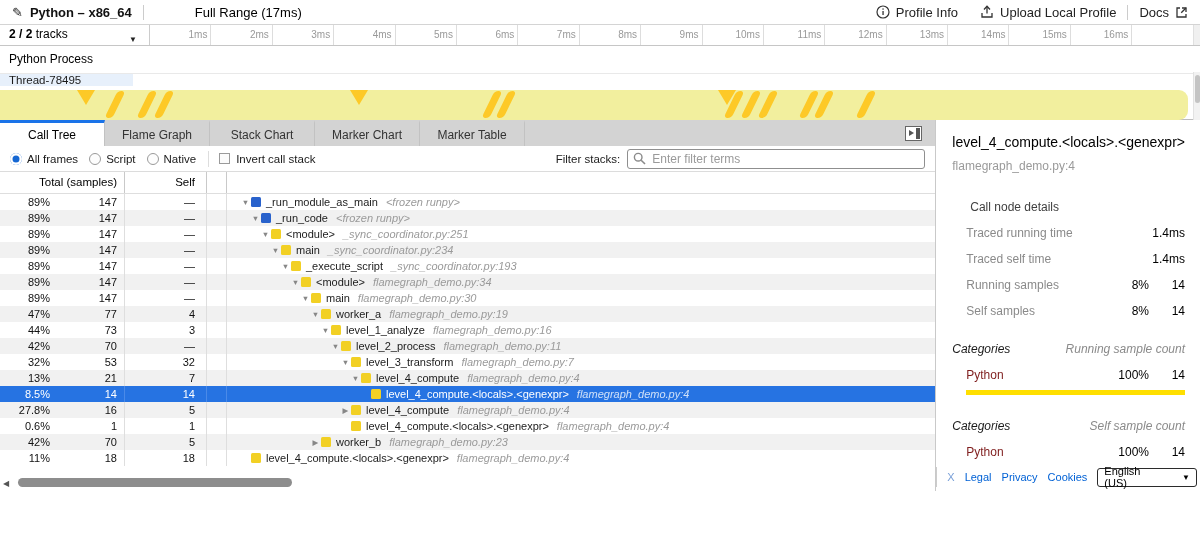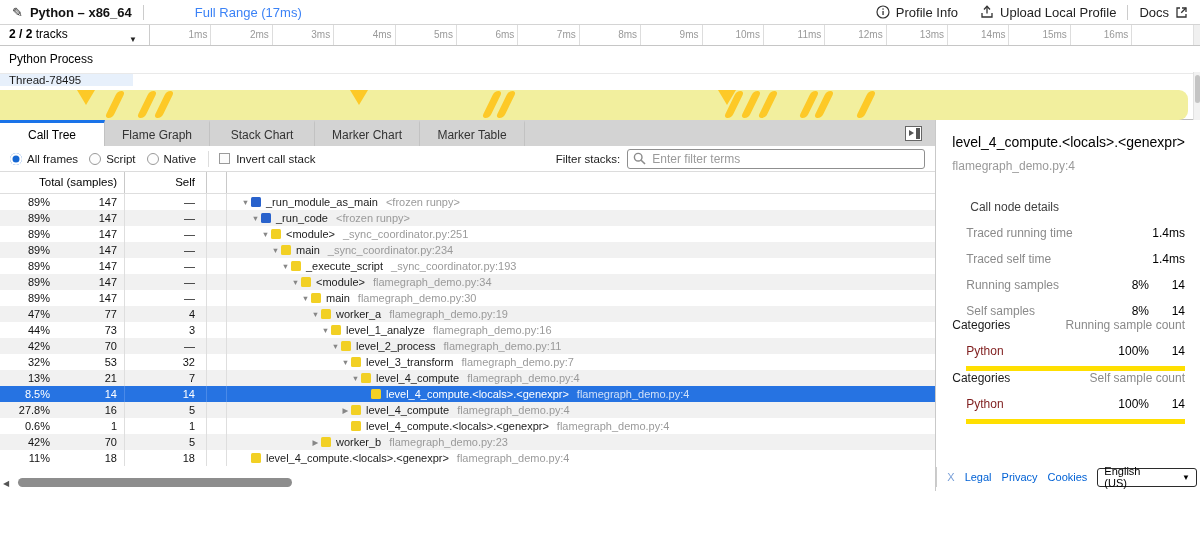--- a/index.html
+++ b/index.html
@@ -5,21 +5,21 @@
   * { box-sizing: border-box; margin: 0; padding: 0; }
   html,body { width:1200px; height:550px; }
   body { font-family:"Liberation Sans", sans-serif; overflow:hidden; background:#fff; position:relative; }
 
   
   .app-header{position:absolute;top:0;left:0;width:1200px;height:25px;display:flex;align-items:center;
     padding:0 12px;border-bottom:1px solid #d4d4d4;background:#fff;font-size:13px;color:#111;}
   .pencil{font-size:13px;margin-right:7px;color:#222;}
   .profile-name{font-weight:bold;}
   .vdiv{width:1px;height:15px;background:#ccc;margin:0 11px;}
-  .link{color:#3b82f6;text-decoration:none;cursor:pointer;padding-left:40px;}
+  .link{color:#000000;text-decoration:none;cursor:pointer;padding-left:40px;}
   .hdr-right{margin-left:auto;display:flex;align-items:center;color:#222;}
   .hdr-btn{display:flex;align-items:center;gap:6px;cursor:pointer;}
   .hdr-btn svg{display:block;}
   .gap18{width:22px;}
 
   
   .timeline-hdr{position:absolute;top:25px;left:0;width:1200px;height:21px;display:flex;border-bottom:1px solid #c6c6c6;background:#fff;}
   .tracks-cell{width:150px;position:relative;font-size:12px;color:#000;padding-left:9px;line-height:19px;border-right:1px solid #ccc;}
   .tracks-caret{position:absolute;right:12px;top:5px;font-size:8px;color:#222;}
   .ruler{flex:1;display:flex;}
@@ -93,37 +93,37 @@
   .c3{width:20px;height:100%;border-right:1px solid #dedede;flex:none;}
   .ctree{flex:1;display:flex;align-items:center;padding-left:3px;overflow:hidden;}
   .indent{flex:none;height:1px;}
   .twisty{width:11px;flex:none;font-size:7.5px;color:#878787;text-align:center;}
   .trow.selected .twisty{color:#fff;}
   .ficon{width:10px;height:10px;border-radius:1.5px;margin-right:5px;flex:none;}
   .ficon.blue{background:#2962cc;}
   .ficon.yellow{background:#f2d024;}
   .fname{color:#1c1c1c;white-space:nowrap;}
   .trow.selected .fname{color:#fff;}
-  .ffile{color:#9a9a9a;margin-left:8px;white-space:nowrap;font-size:11px;}
+  .ffile{color:#9a9a9a;margin-left:8px;white-space:nowrap;font-size:11px;font-style:italic;}
   .trow.selected .ffile{color:#cfe0f8;}
 
   .hscroll{position:absolute;left:0;bottom:1px;width:100%;height:13px;}
   .hs-arrow{position:absolute;left:3px;top:2px;font-size:8px;color:#555;}
   .hs-thumb{position:absolute;left:18px;top:1px;width:274px;height:9px;background:#8d8d8d;border-radius:5px;cursor:pointer;}
 
   
   .sidebar{flex:1;background:#fff;padding:14px 15px 0 16px;position:relative;font-size:12px;}
   .sb-title{font-size:14px;color:#000;white-space:nowrap;overflow:hidden;text-overflow:ellipsis;}
   .sb-file{color:#9a9a9a;margin-top:9px;}
   .sb-section{margin-top:27px;color:#404040;margin-left:18px;}
   .sb-row{display:flex;margin-top:12px;padding-left:14px;color:#000;}
   .sb-label{flex:1;color:#8a8a8a;}
   .sb-pct{width:42px;text-align:right;}
   .sb-val{width:36px;text-align:right;}
-  .cat-hdr{display:flex;}
+  .cat-hdr{display:flex;margin-top:24px;font-style:italic;}
   .cat-hdr-left{color:#1a1a1a;flex:1;}
   .cat-hdr-right{color:#8a8a8a;}
   .cat-row{display:flex;margin-top:12px;padding-left:14px;}
   .cat-name{flex:1;color:#7f1d1d;}
   .cat-bar{height:5px;background:#ffdf00;margin:8px 0 0 14px;}
 
   .footer{position:absolute;right:3px;bottom:4px;display:flex;align-items:center;gap:10px;font-size:11px;
     border-left:1px solid #ccc;padding-left:10px;height:20px;background:#fff;}
   .footer .close{color:#7aa0d8;cursor:pointer;}
   .footer a{color:#0061d5;text-decoration:none;cursor:pointer;}

